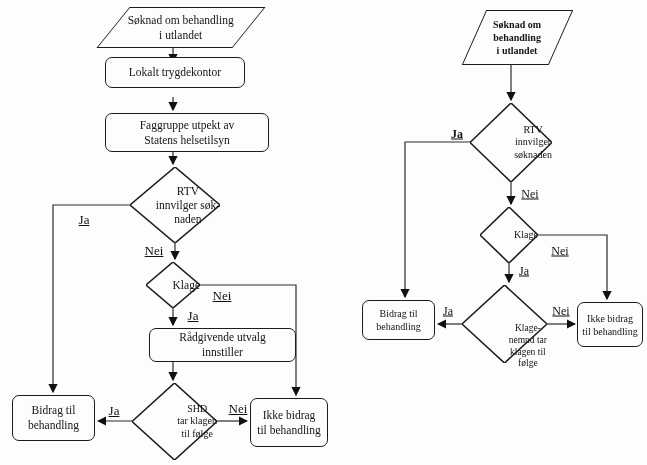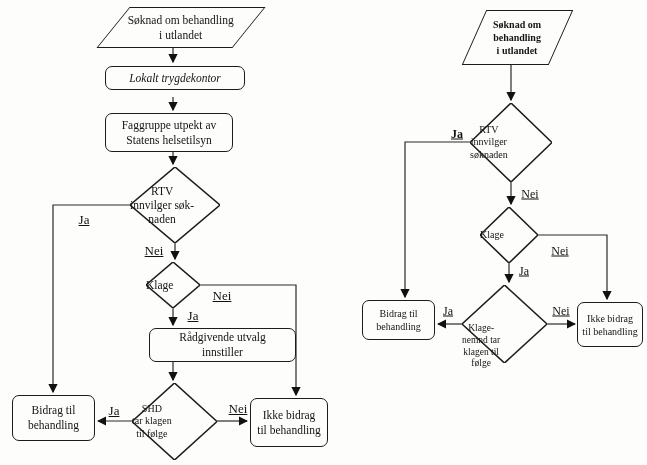--- a/index.html
+++ b/index.html
@@ -24,21 +24,21 @@
     line-height:1.3;
   }
   .para{
     border:1.6px solid #1c1c1c;
     background:#fdfdfb;
     display:flex;align-items:center;justify-content:center;
   }
   .para .ptxt{
     text-align:center;white-space:pre-line;line-height:1.3;
   }
-  .diamond{display:flex;align-items:center;justify-content:flex-start;}
+  .diamond{display:flex;align-items:center;justify-content:flex-end;}
   .diamond svg{position:absolute;left:0;top:0;width:100%;height:100%;}
   .diamond polygon{fill:#fdfdfb;stroke:#1c1c1c;stroke-width:1.6;vector-effect:non-scaling-stroke;}
   .dtxt{position:relative;z-index:2;text-align:center;white-space:pre-line;line-height:1.22;}
   .lbl{
     position:absolute;z-index:3;
     transform:translate(-50%,-50%);
     font-size:13px;color:#111;
     white-space:nowrap;
     text-decoration:underline;
   }
@@ -80,23 +80,23 @@
       <line x1="462" y1="324" x2="438" y2="324" marker-end="url(#arr)"></line>
       <line x1="547" y1="324" x2="575" y2="324" marker-end="url(#arr)"></line>
     </g>
   </svg>
 
   <div class="node para" style="left:113px;top:7px;width:136px;height:41px;transform:skewX(-39deg);">
     <div class="ptxt fs11" style="transform:skewX(39deg);">Søknad om behandling
 i utlandet</div>
   </div>
 
-  <div class="node box fs11" style="left:105px;top:66px;width:140px;height:24px;font-style:italic;">Lokalt trygdekontor</div>
+  <div class="node box fs11" style="left:105px;top:57px;width:140px;height:31px;">Lokalt trygdekontor</div>
 
-  <div class="node box fs11" style="left:105px;top:113px;width:128px;height:39px;">Faggruppe utpekt av
+  <div class="node box fs11" style="left:105px;top:113px;width:164px;height:39px;">Faggruppe utpekt av
 Statens helsetilsyn</div>
 
   <div class="node diamond" style="left:130px;top:167px;width:90px;height:76px;">
     <svg viewBox="0 0 100 100" preserveAspectRatio="none">
         <polygon points="50,0 100,50 50,100 0,50"></polygon>
       </svg>
     <div class="dtxt fs11">RTV
 innvilger søk-
 naden</div>
   </div>

